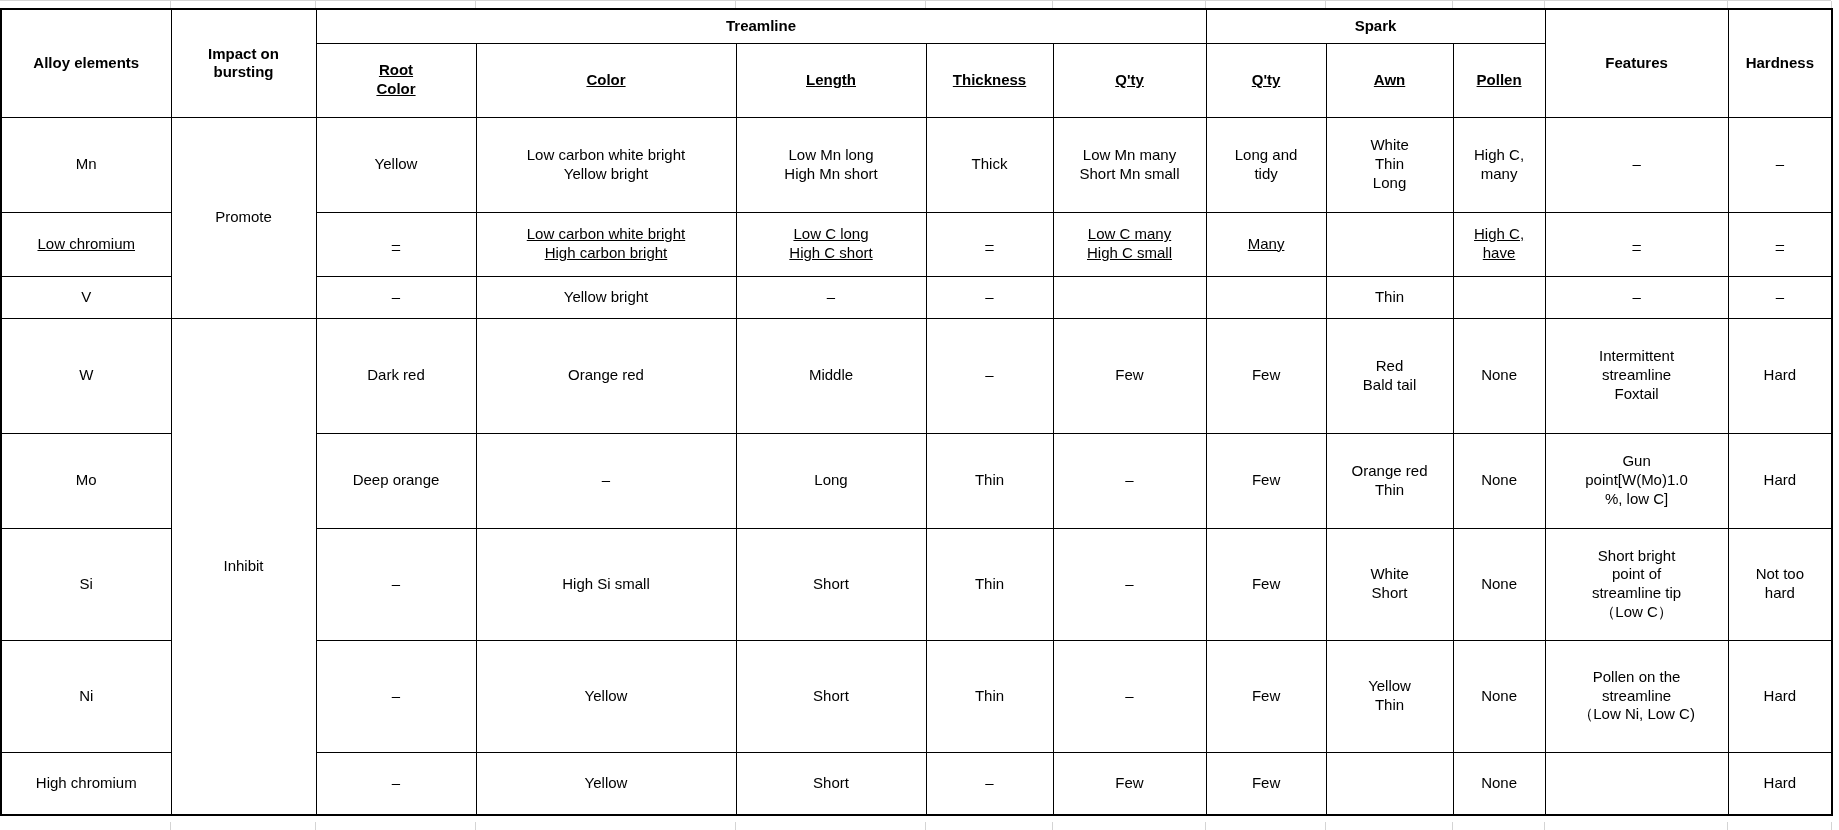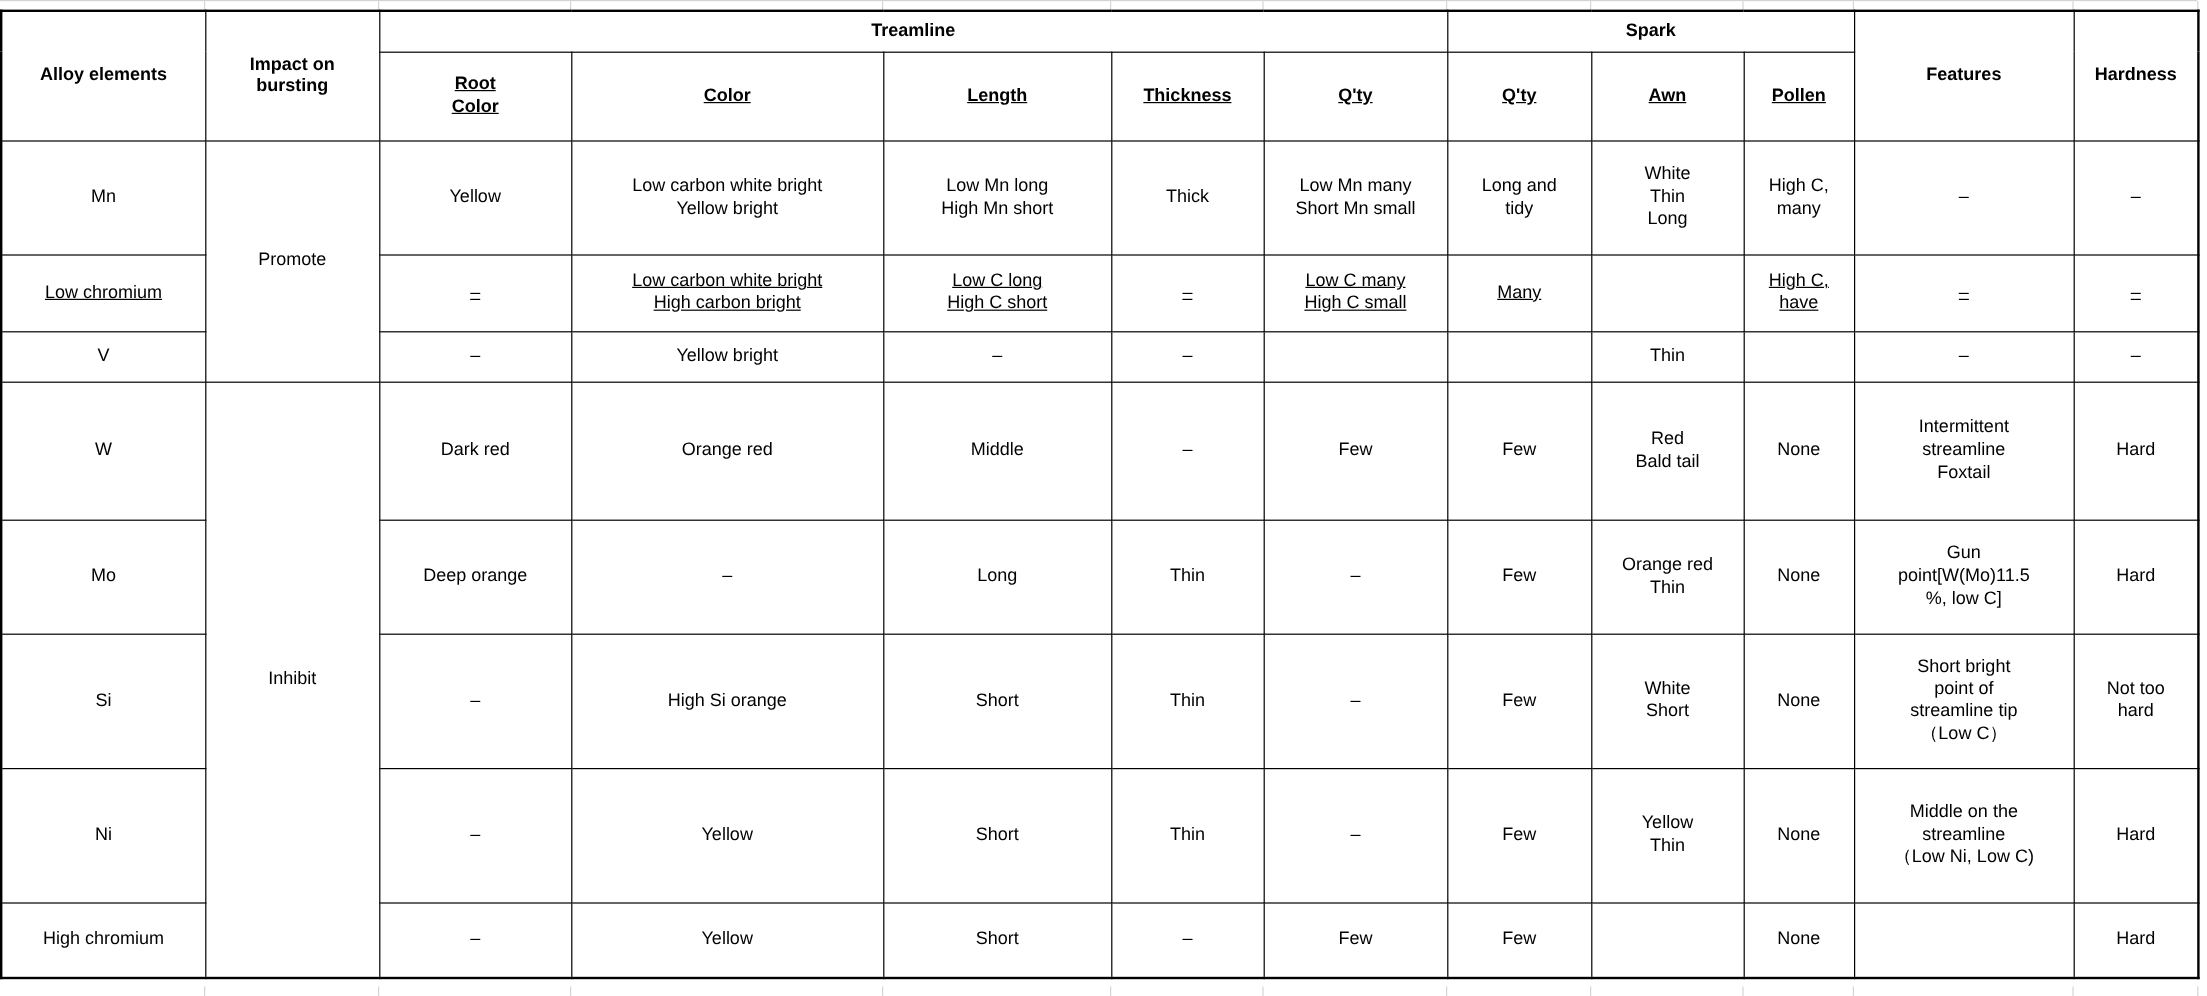--- a/index.html
+++ b/index.html
@@ -163,29 +163,29 @@
       <td>Deep orange</td>
       <td>–</td>
       <td>Long</td>
       <td>Thin</td>
       <td>–</td>
       <td>Few</td>
       <td>Orange red
 Thin</td>
       <td>None</td>
       <td>Gun
-point[W(Mo)11.5
+point[W(Mo)1.0
 %, low C]</td>
       <td>Hard</td>
     </tr>
 
     <tr class="r-si">
       <td>Si</td>
       <td>–</td>
-      <td>High Si orange</td>
+      <td>High Si small</td>
       <td>Short</td>
       <td>Thin</td>
       <td>–</td>
       <td>Few</td>
       <td>White
 Short</td>
       <td>None</td>
       <td>Short bright
 point of
 streamline tip
@@ -198,21 +198,21 @@
       <td>Ni</td>
       <td>–</td>
       <td>Yellow</td>
       <td>Short</td>
       <td>Thin</td>
       <td>–</td>
       <td>Few</td>
       <td>Yellow
 Thin</td>
       <td>None</td>
-      <td>Middle on the
+      <td>Pollen on the
 streamline
 （Low Ni, Low C)</td>
       <td>Hard</td>
     </tr>
 
     <tr class="r-highcr">
       <td>High chromium</td>
       <td>–</td>
       <td>Yellow</td>
       <td>Short</td>

